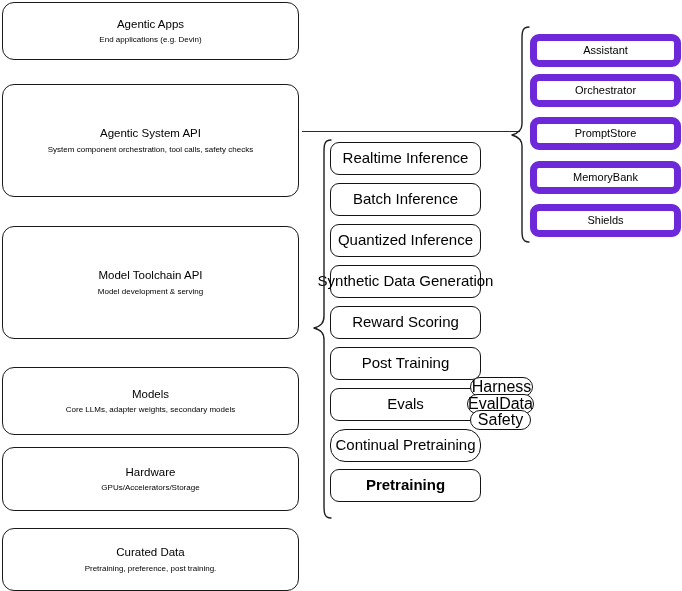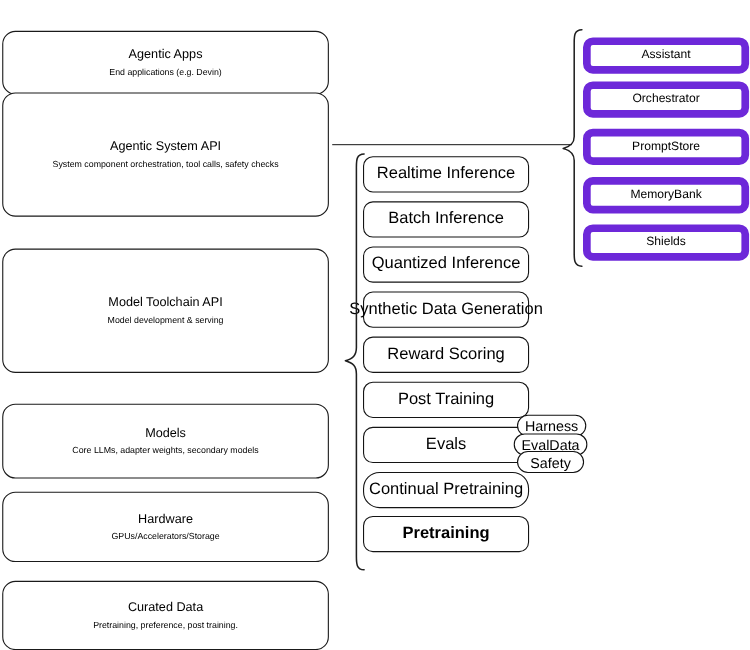--- a/index.html
+++ b/index.html
@@ -73,42 +73,42 @@
   
   .pill {
     position: absolute;
     box-sizing: border-box;
     border: 1px solid #111111;
     border-radius: 10px;
     background: #ffffff;
     display: flex;
     align-items: center;
     justify-content: center;
-    font-size: 13px;
+    font-size: 16px;
     height: 20px;
     z-index: 5;
     white-space: nowrap;
   }
 
   
   .connector-line {
     position: absolute;
     background: #2b2b2b;
     height: 1px;
     z-index: 1;
   }
   .brace { position: absolute; z-index: 2; }
   .brace svg { display: block; overflow: visible; }
 </style>
 </head>
 <body>
 
 <div id="canvas">
 
-  <div class="box stack-box" style="top:2px;height:58px;margin-top:26px;">
+  <div class="box stack-box" style="top:2px;height:58px;">
     <span class="title">Agentic Apps</span>
     <span class="subtitle">End applications (e.g. Devin)</span>
   </div>
 
   <div class="box stack-box" style="top:84px;height:113px;">
     <span class="title">Agentic System API</span>
     <span class="subtitle">System component orchestration, tool calls, safety checks</span>
   </div>
 
   <div class="box stack-box" style="top:226px;height:113px;">

